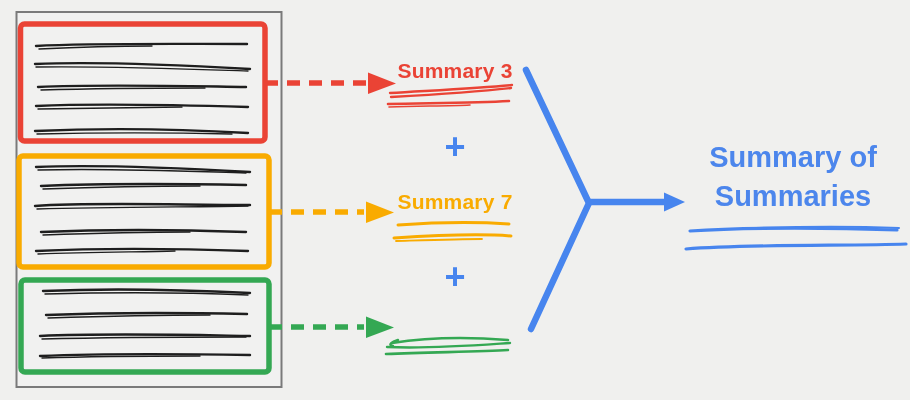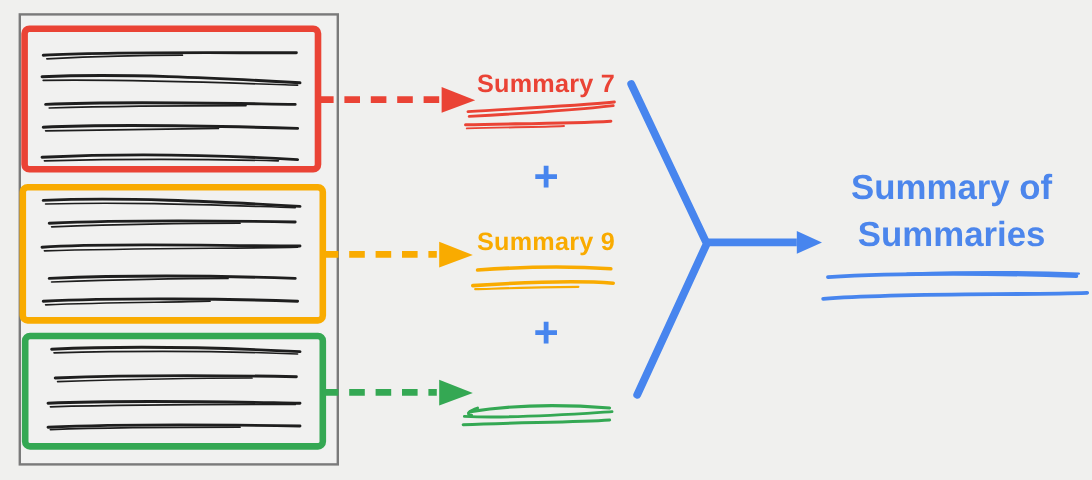--- a/index.html
+++ b/index.html
@@ -143,24 +143,24 @@
       <polygon points="664,192.5 664,211.5 685,202" fill="#4785EE"></polygon>
     </g>
 
     <g stroke="#4785EE" fill="none" stroke-linecap="round">
       <path d="M690 231 C750 227, 840 228, 897 230" stroke-width="3.2"></path>
       <path d="M756 228 C820 226, 872 227, 899 228" stroke-width="2"></path>
       <path d="M686 249 C750 244, 850 246, 906 244" stroke-width="3.2"></path>
     </g>
   </svg>
 
-  <div class="abs-label summary-label label-red" style="left:385px; top:59px; width:140px;">Summary 7</div>
+  <div class="abs-label summary-label label-red" style="left:385px; top:59px; width:140px;">Summary 3</div>
 
   <div class="plus-sign" style="left:435px; top:127px;">+</div>
 
-  <div class="abs-label summary-label label-orange" style="left:385px; top:190px; width:140px;">Summary 9</div>
+  <div class="abs-label summary-label label-orange" style="left:385px; top:190px; width:140px;">Summary 7</div>
 
   <div class="plus-sign" style="left:435px; top:257px;">+</div>
 
 
   <div class="result-title">Summary of Summaries</div>
 
 </div>
 
 </body></html>

